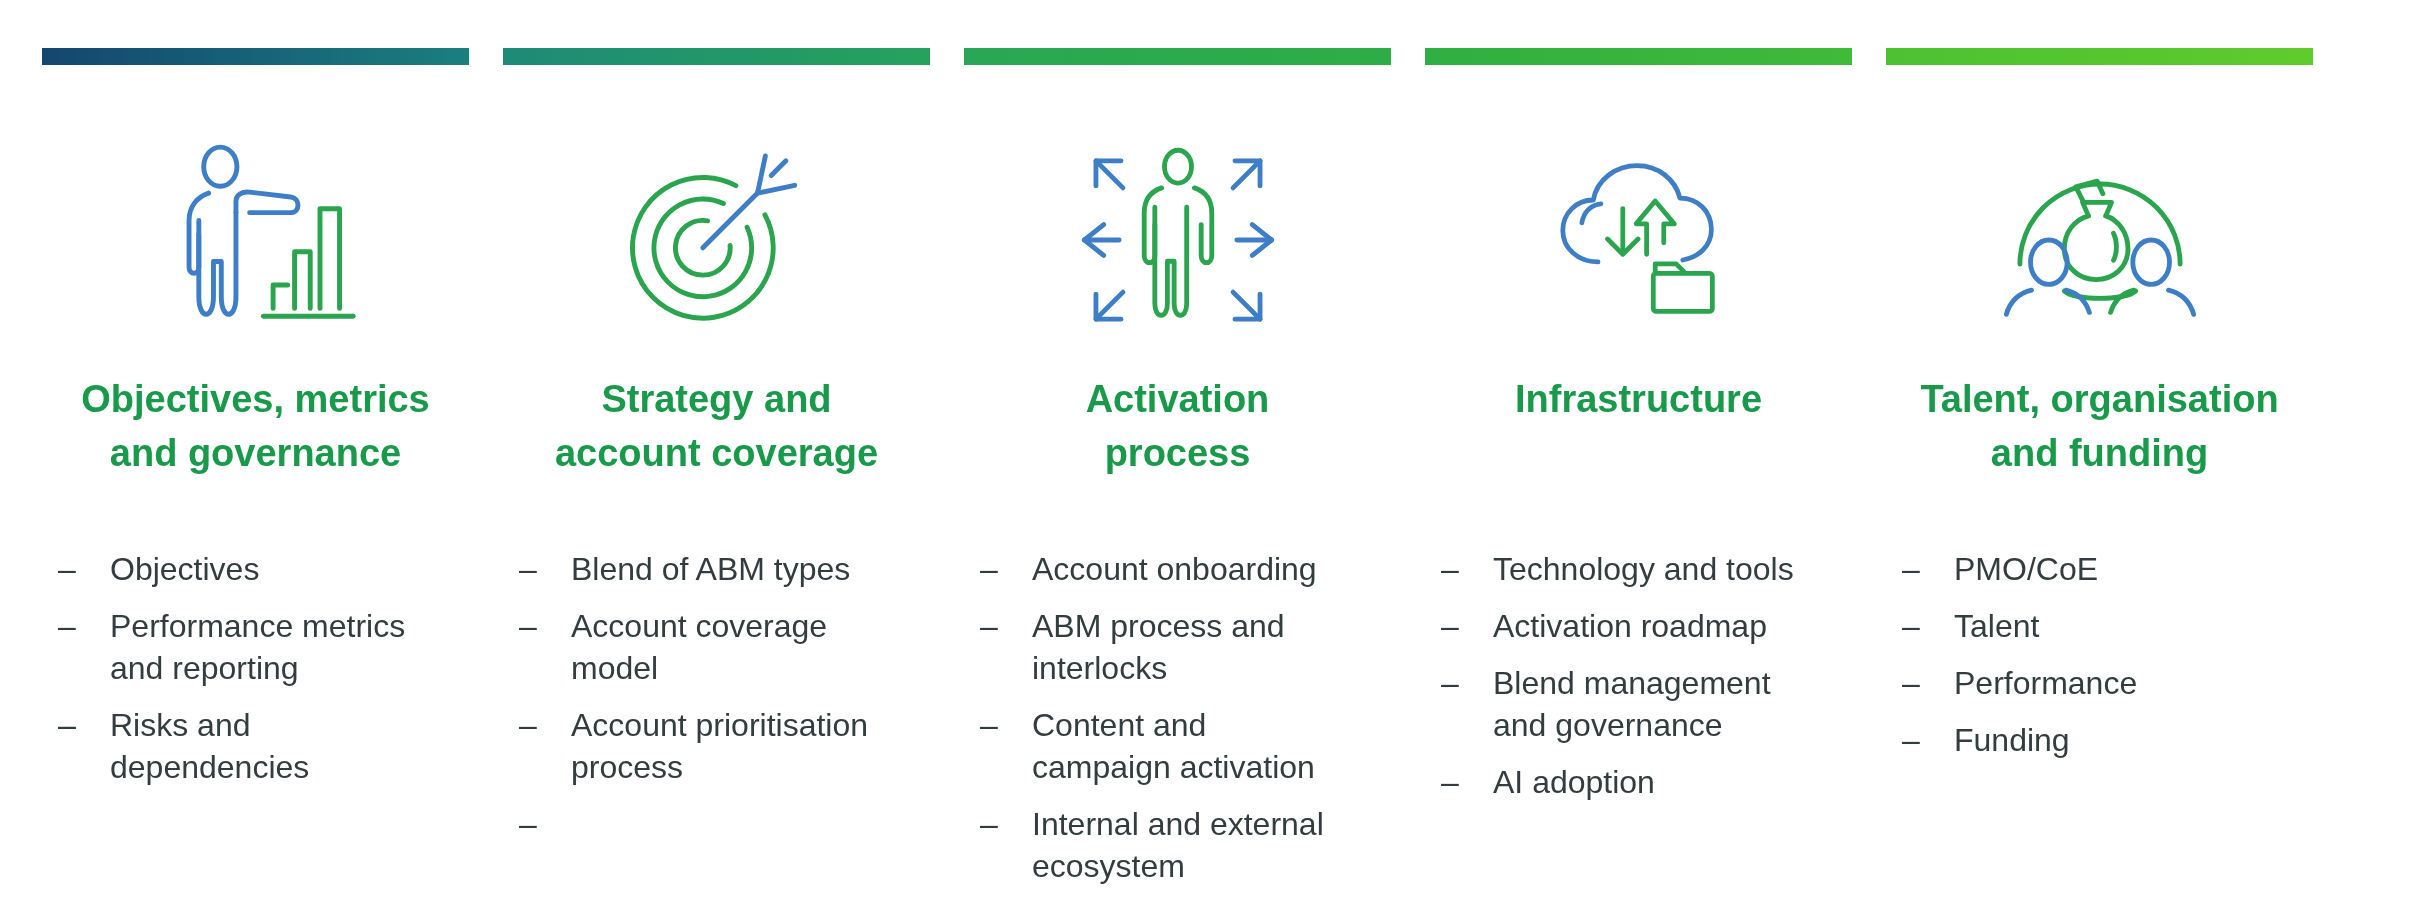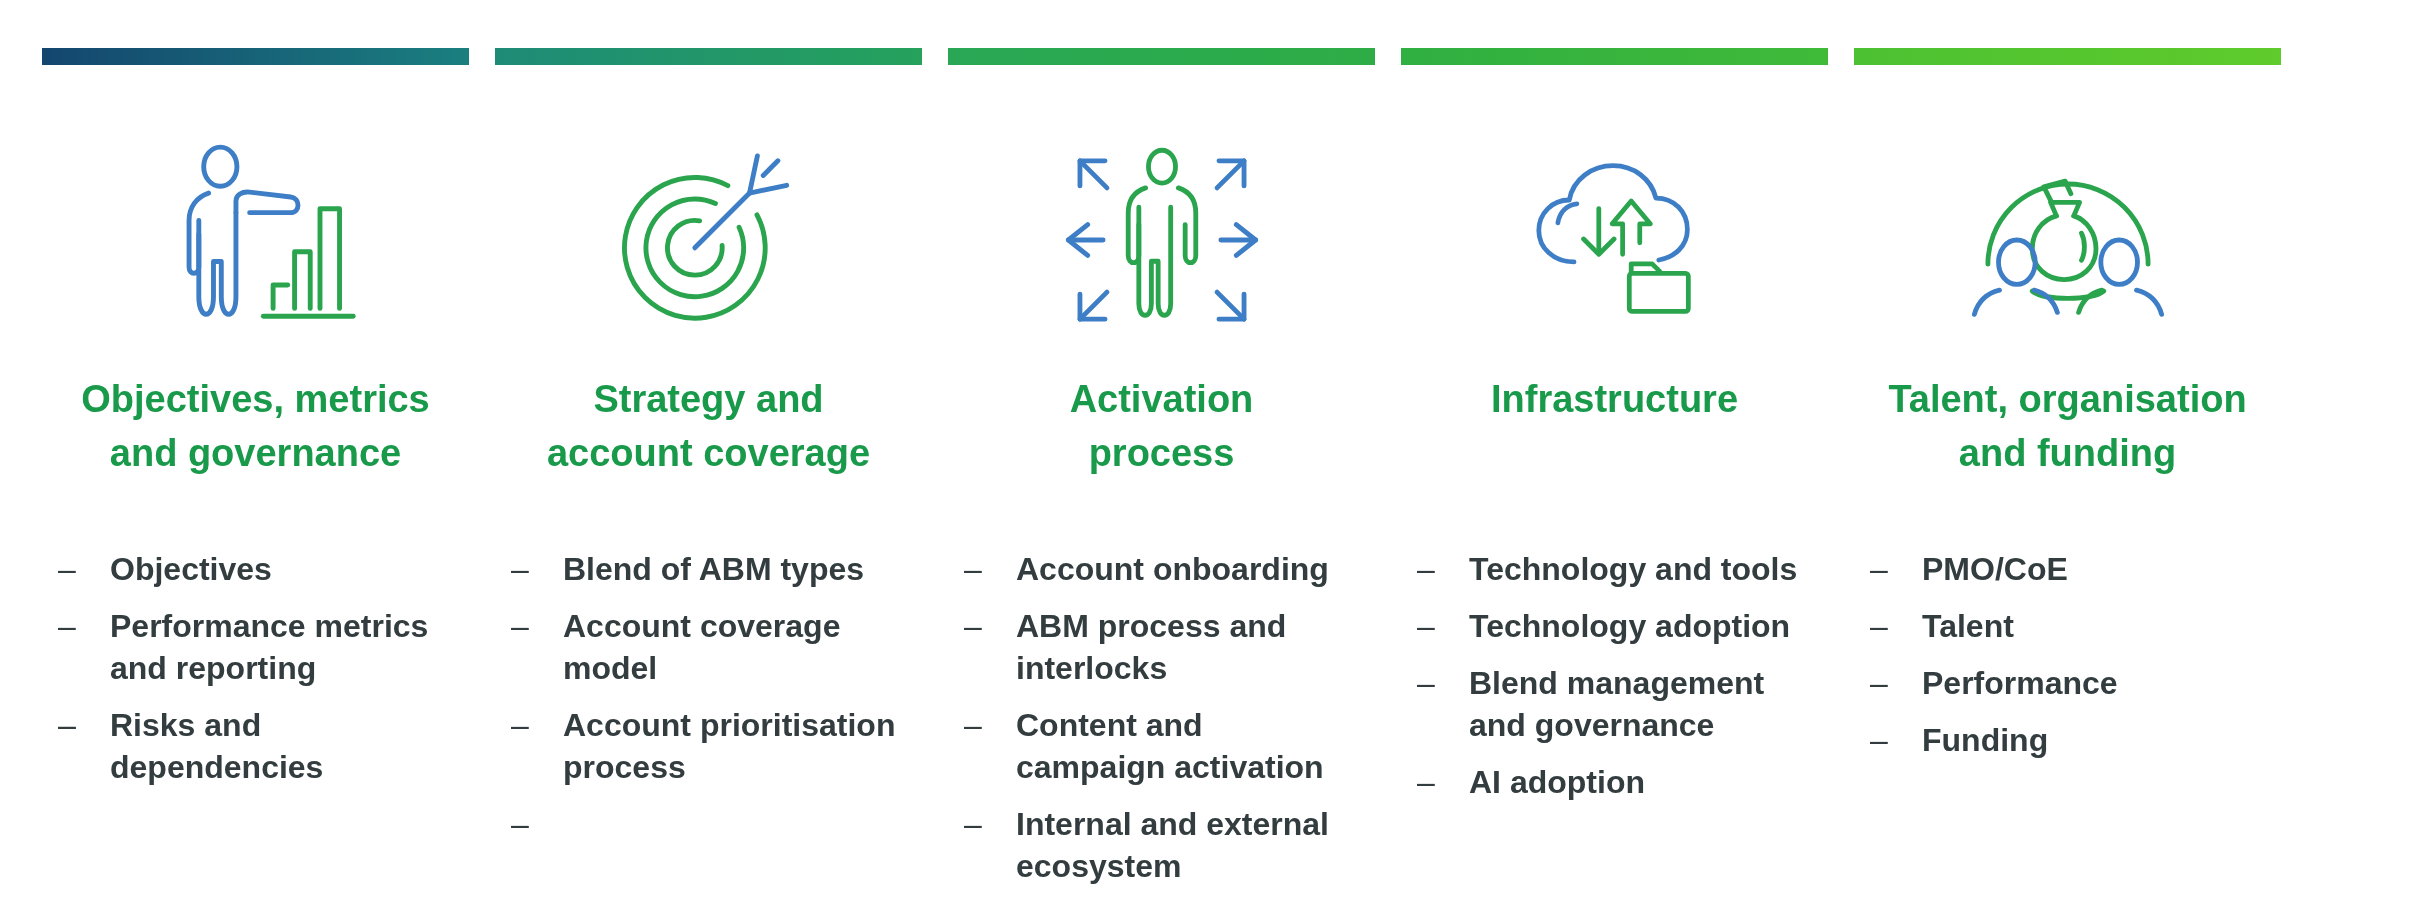--- a/index.html
+++ b/index.html
@@ -12,21 +12,21 @@
   *{margin:0;padding:0;box-sizing:border-box;}
   html,body{background:var(--bg);}
   body{font-family:"Liberation Sans", sans-serif;}
   .slide{
     position:relative;
     width:2414px;height:924px;
     background:var(--bg);
     overflow:hidden;
     display:flex;
     padding:48px 37px 0 42px;
-    gap:26px;
+    gap:34px;
   }
   .col{width:427px;flex:none;display:flex;flex-direction:column;}
   .bar{height:17px;width:100%;flex:none;}
   .icon-wrap{
     height:200px;margin-top:75px;flex:none;
     display:flex;align-items:center;justify-content:center;
   }
   .icon-wrap svg{display:block;}
   .pillar-title{
     margin-top:32px;height:176px;flex:none;
@@ -35,21 +35,21 @@
   }
   ul.items{list-style:none;}
   ul.items li{
     position:relative;
     padding-left:68px;
     margin-bottom:15px;
     font-size:32px;line-height:42px;
     color:var(--body-text);
   }
   ul.items li .dash{position:absolute;left:16px;top:0;}
-  ul.items li .txt{white-space:pre-line;font-weight:bold;}
+  ul.items li .txt{white-space:pre-line;}
   .ic{fill:none;stroke-linecap:round;stroke-linejoin:round;}
   .ic .b{stroke:var(--icon-blue);stroke-width:5;fill:none;}
   .ic .g{stroke:var(--icon-green);stroke-width:5;fill:none;}
 </style>
 </head>
 <body>
 
 <div class="slide">
 
   <div class="col">
@@ -147,21 +147,21 @@
         <path class="g" d="M113,110 L113,78 L102,78 L122,54 L142,78 L131,78 L131,98"></path>
         <path class="g" d="M88,62 L88,106"></path>
         <path class="g" d="M72,94 L88,110 L104,94"></path>
         <path class="g" d="M122,130 L122,120 L144,120 L152,128"></path>
         <rect class="g" x="120" y="130" width="62" height="40" rx="3"></rect>
       </svg>
     </div>
     <h2 class="pillar-title">Infrastructure</h2>
     <ul class="items">
       <li><span class="dash">–</span><span class="txt">Technology and tools</span></li>
-      <li><span class="dash">–</span><span class="txt">Technology adoption</span></li>
+      <li><span class="dash">–</span><span class="txt">Activation roadmap</span></li>
       <li><span class="dash">–</span><span class="txt">Blend management
 and governance</span></li>
       <li><span class="dash">–</span><span class="txt">AI adoption</span></li>
     </ul>
   </div>
 
   <div class="col">
     <div class="bar" style="background: linear-gradient(90deg, rgb(76, 193, 50), rgb(95, 203, 44));"></div>
     <div class="icon-wrap">
       <svg class="ic" width="222" height="184" viewBox="0 0 230 190">

